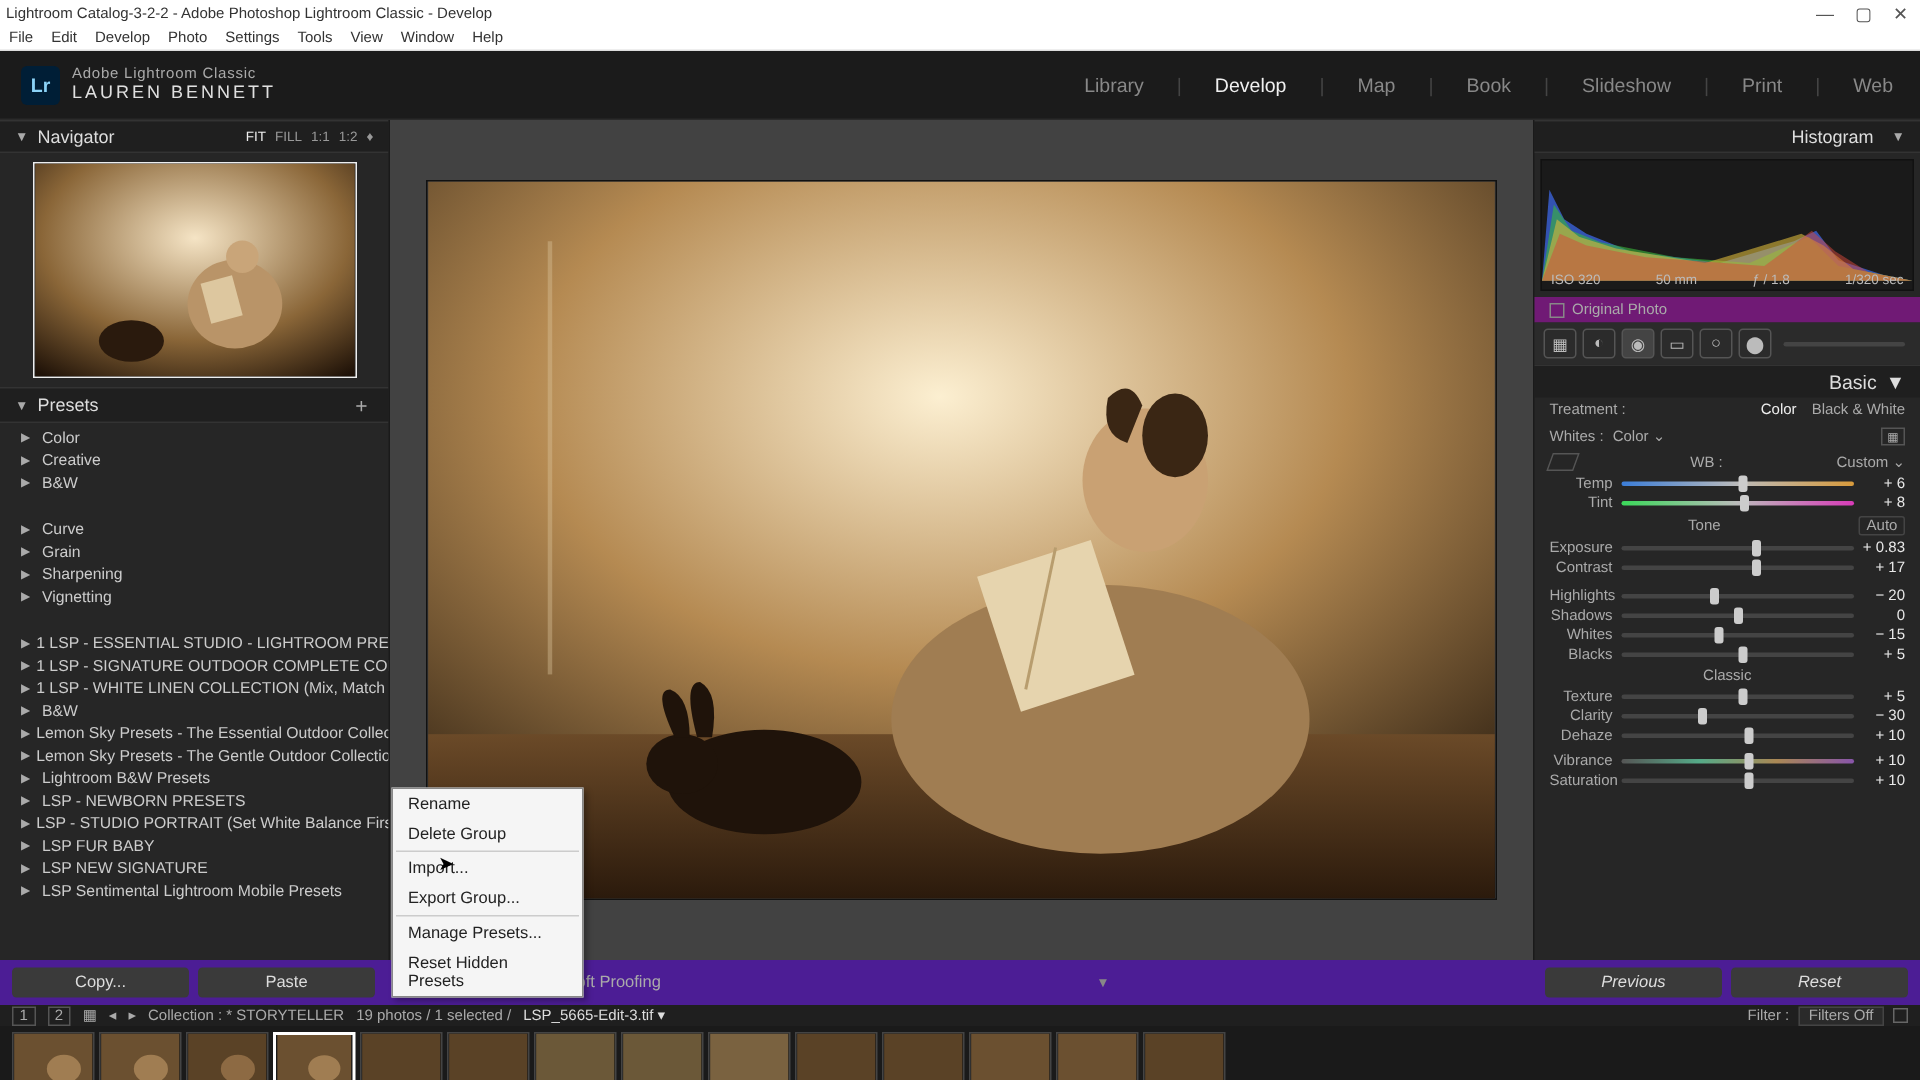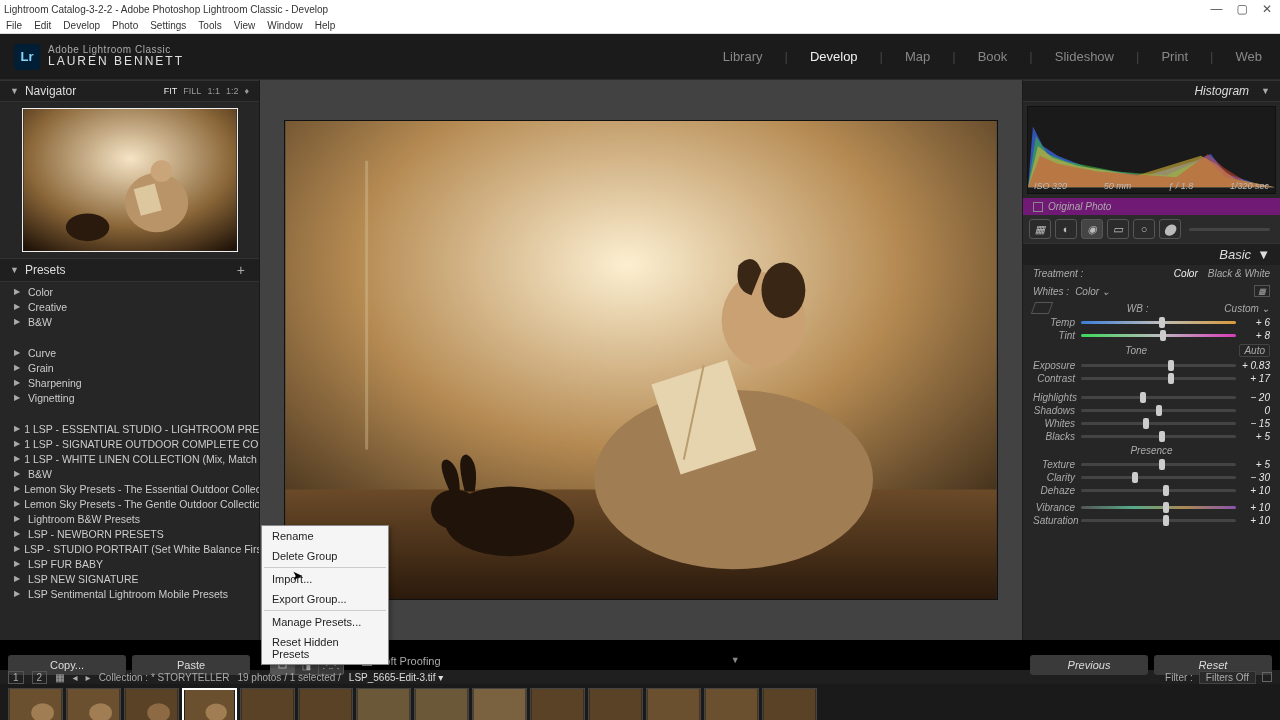--- a/index.html
+++ b/index.html
@@ -24,21 +24,21 @@
 .panel-header .right .sel { color: #eee; margin-left: 12px;}
 .nav-thumb { margin: 6px auto; width: 216px; height: 144px; border: 1px solid #eee; }
 .presets-body { flex: 1; overflow: hidden; font-size: 10.5px; color: #ccc; padding: 2px 0;}
 .preset-item { display: flex; align-items: center; gap: 4px; padding: 1.5px 6px 1.5px 28px; white-space: nowrap; overflow: hidden; text-overflow: ellipsis;}
 .preset-item .arrow { font-size: 8px; color: #aaa; margin-left: -14px; width: 10px;}
 .preset-gap { height: 16px;}
 .preset-item.truncate { color: #ccc; }
 .plus { margin-left: auto; font-size: 14px; color: #aaa; padding-right:4px;}
 .centerpanel { flex: 1; background: #424242; display: flex; align-items: center; justify-content: center; position: relative; }
 .main-image { width: 714px; height: 480px; border: 1px solid #111; }
-.rightpanel { width: 258px; background: #262626; display: flex; flex-direction: column; border-left: 1px solid #1a1a1a; font-style: italic;}
+.rightpanel { width: 258px; background: #262626; display: flex; flex-direction: column; border-left: 1px solid #1a1a1a;}
 .histogram { height: 88px; margin: 4px; border: 1px solid #111; position: relative; background:#1a1a1a;}
 .histo-info { position: absolute; bottom: 2px; left: 0; right: 0; display: flex; justify-content: space-between; padding: 0 6px; font-size: 9px; color: #bbb;}
 .orig-row { font-size: 10px; color: #aaa; padding: 3px 10px; display: flex; gap: 5px; align-items: center; background:#701a75;}
 .orig-row .cb { width: 10px; height: 10px; border: 1px solid #888; }
 .toolstrip { display: flex; gap: 4px; padding: 4px 6px; background: #2b2b2b; align-items: center;}
 .tool { width: 22px; height: 20px; border: 1px solid #555; border-radius: 3px; display: flex; align-items: center; justify-content: center; color: #bbb; font-size: 11px;}
 .tool.on { background: #444; }
 .basic-header { background: #1f1f1f; padding: 3px 10px; font-size: 13px; color: #ddd; text-align: right; display: flex; align-items: center; border-top:1px solid #333;}
 .basic-header span:first-child{margin-left:auto;}
 .basic-header .toggle{margin-left:6px;}
@@ -49,21 +49,21 @@
 .row .track.tint { background: linear-gradient(90deg,#3bd85a,#bbb,#d83bb8); }
 .row .track.vib { background: linear-gradient(90deg,#555,#5a8,#a85,#85a); }
 .row .handle { position: absolute; top: -4px; width: 6px; height: 11px; background: #ccc; border-radius: 2px; left: 50%; transform: translateX(-50%);}
 .row .val { width: 34px; text-align: right; font-size: 10px; color: #e8e8e8;}
 .section-label { text-align: center; font-size: 10px; color: #aaa; padding: 3px 0 1px; display:flex; align-items:center; padding:2px 10px;}
 .section-label .c {margin:0 auto;}
 .section-label .auto { font-size:10px; color:#aaa; border:1px solid #444; padding:0 4px; border-radius:2px;}
 .treatment {display:flex; padding:3px 10px; font-size:10px; color:#aaa; gap:10px;}
 .treatment .sel{color:#eee;}
 .profile-row {display:flex; padding:3px 10px; font-size:10px; color:#aaa; gap:6px; align-items:center;}
-.lowbar { height: 30px; background: #000000; display: flex; align-items: flex-start; padding: 15px 8px; gap: 6px;}
+.lowbar { height: 30px; background: #4c1d95; display: flex; align-items: center; padding: 4px 8px; gap: 6px;}
 .lowbtn { background: #3a3a3a; color: #ddd; font-size: 11px; padding: 4px 0; border-radius: 3px; text-align: center;}
 .lowbar .copy,.lowbar .paste{ width:118px;}
 .lowbar .grp { height: 20px; border: 1px solid #555; border-radius: 2px; background:#3a3a3a; display:flex; align-items:center;}
 .lowbar .grp .b{width:24px;height:100%;display:flex;align-items:center;justify-content:center;font-size:10px;border-right:1px solid #555;color:#aaa;}
 .lowbar .grp .b:last-child{border-right:none;}
 .lowbar .grp .b.on{background:#555;color:#eee;}
 .soft {font-size:11px; color:#aaa; display:flex; gap:5px; align-items:center; margin-left:12px;}
 .prevreset{margin-left:auto; display:flex; gap:6px;}
 .prevreset .lowbtn{width:118px;font-style:italic;}
 .filmstrip-head { height: 14px; background: #1f1f1f; display: flex; align-items: center; padding: 0 8px; font-size: 10px; color: #aaa; gap: 8px;}
@@ -382,21 +382,21 @@
         <span class="val">− 15</span>
       </div>
     <div class="row">
         <span class="label">Blacks</span>
         <div class="track">
           <div class="handle" style="left:52%"></div>
         </div>
         <span class="val">+ 5</span>
       </div>
     <div class="section-label">
-        <span class="c">Presence</span>
+        <span class="c">Classic</span>
       </div>
     <div class="row">
         <span class="label">Texture</span>
         <div class="track">
           <div class="handle" style="left:52%"></div>
         </div>
         <span class="val">+ 5</span>
       </div>
     <div class="row">
         <span class="label">Clarity</span>

